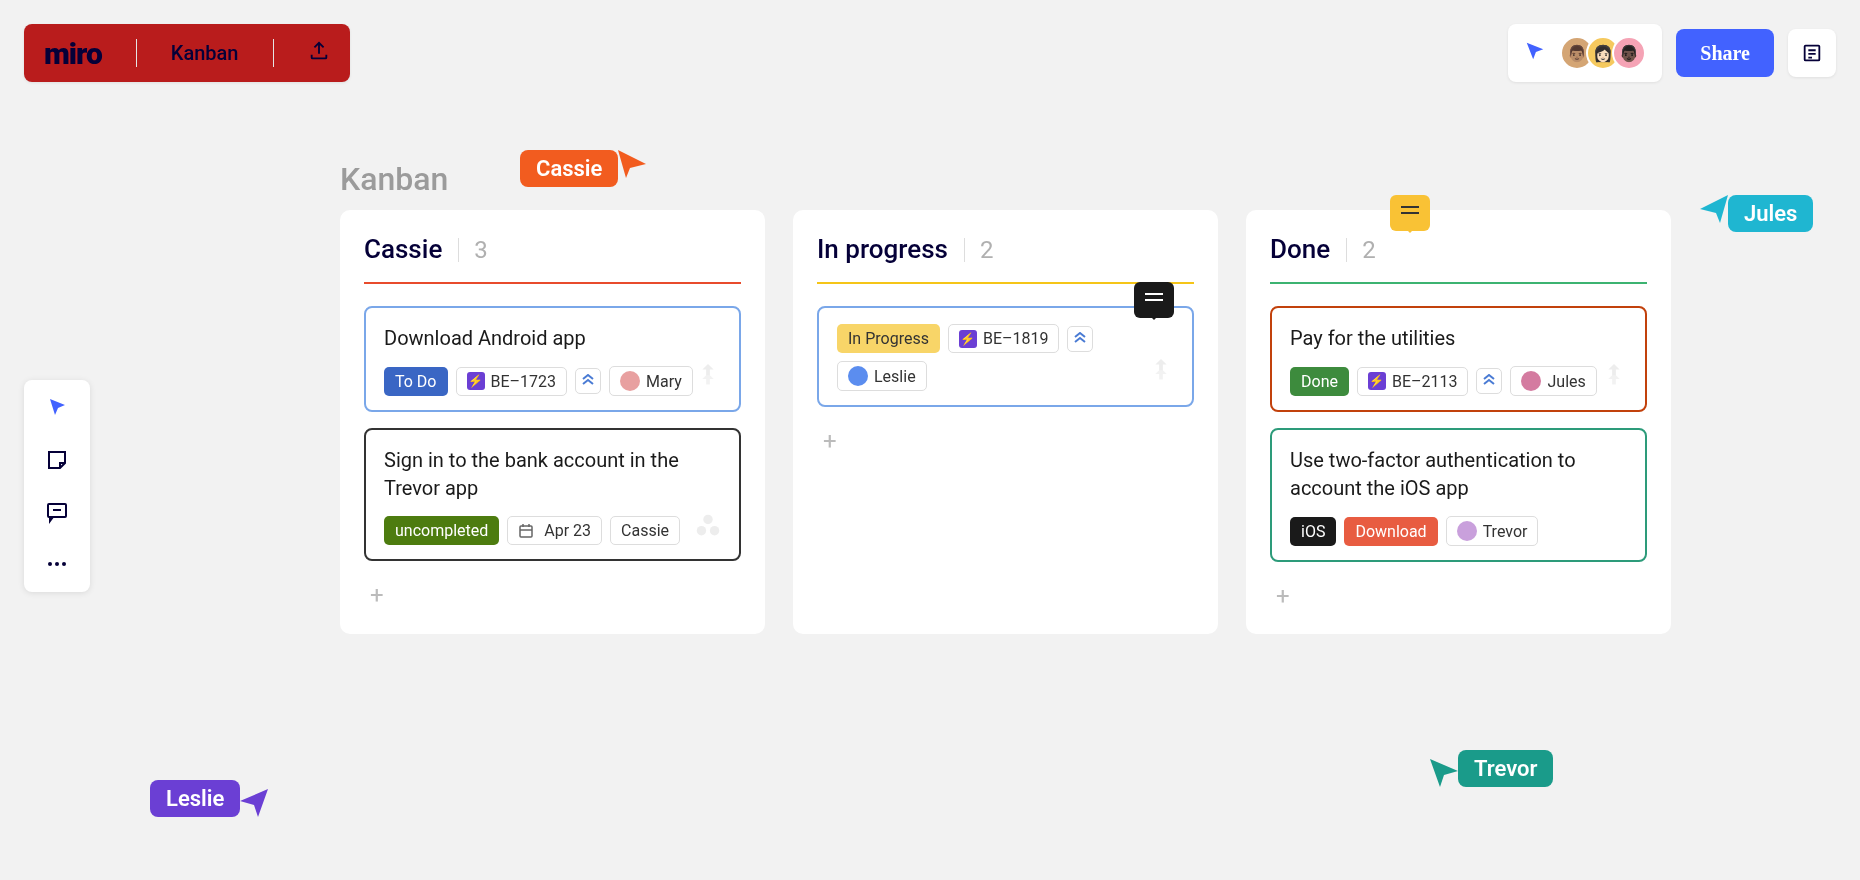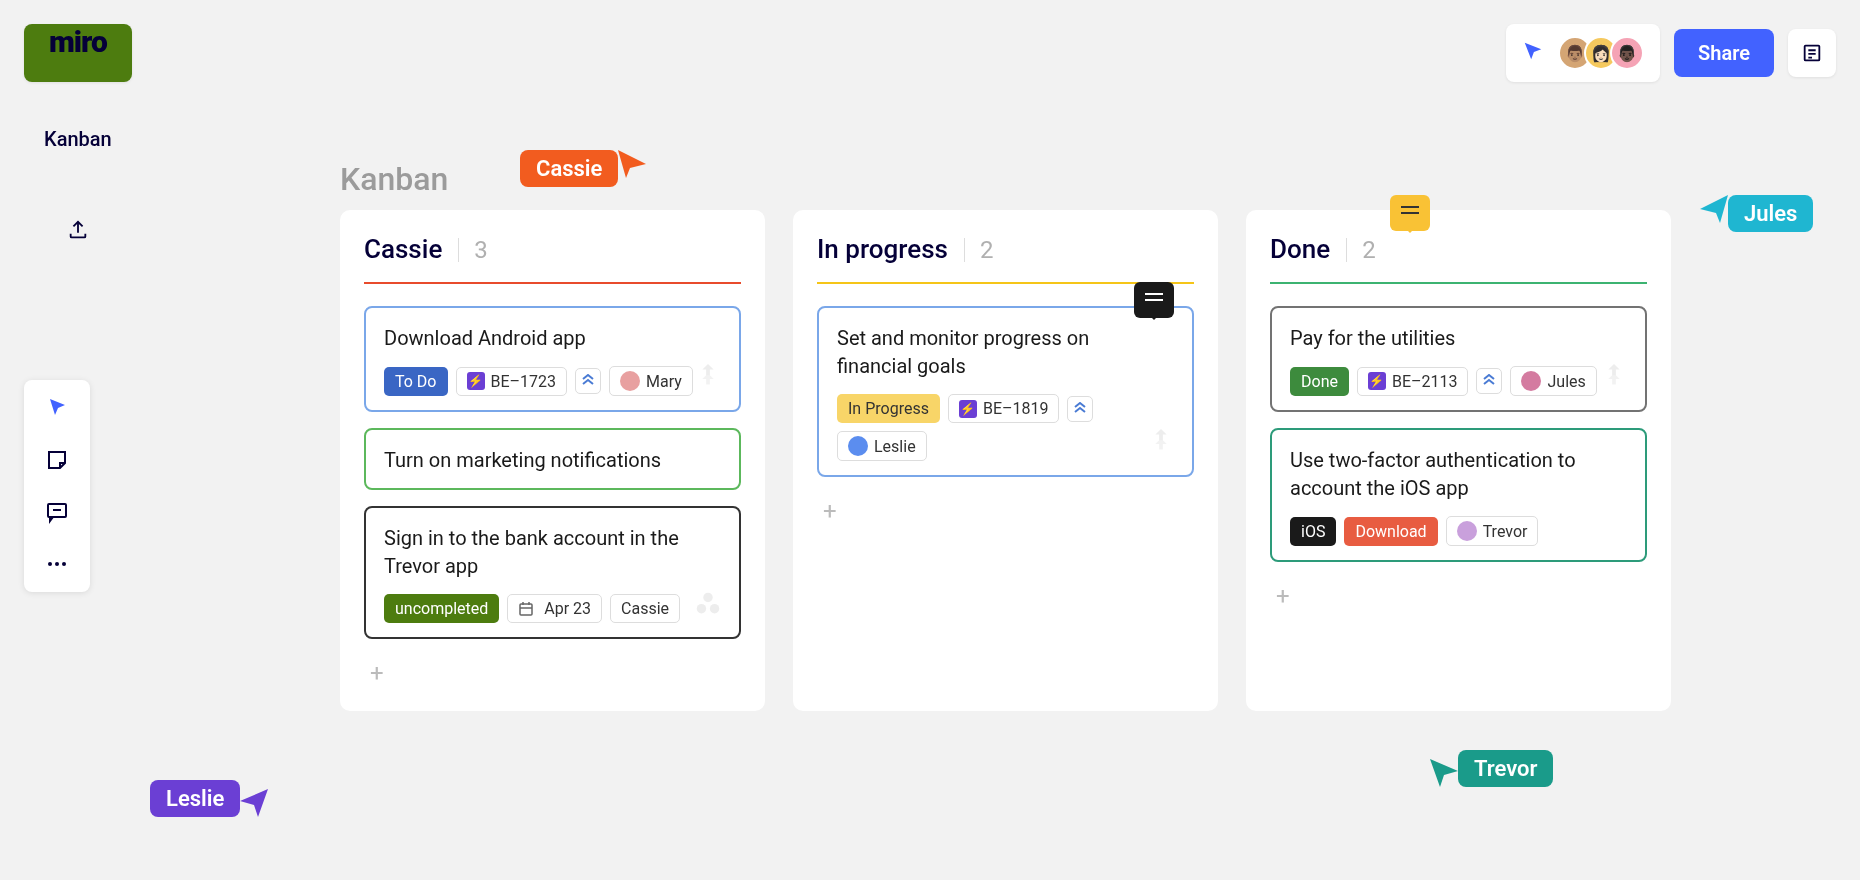--- a/index.html
+++ b/index.html
@@ -1,32 +1,32 @@
 <!DOCTYPE html>
 <html><head>
 <meta charset="utf-8">
 <style>
   * { box-sizing: border-box; margin: 0; padding: 0; font-family: -apple-system, BlinkMacSystemFont, "Segoe UI", Roboto, Helvetica, Arial, sans-serif; }
   body { background: #f2f2f2; width: 1860px; height: 880px; overflow: hidden; position: relative; border-radius: 24px; }
   
   
   .topbar { position: absolute; top: 24px; left: 24px; right: 24px; height: 58px; display: flex; justify-content: space-between; align-items: center; }
-  .topbar-left { background: #4d7c0f; border-radius: 8px; height: 58px; display: flex; align-items: center; padding: 0 20px; gap: 34px; box-shadow: 0 1px 3px rgba(0,0,0,0.08); flex-direction: column; }
+  .topbar-left { background: #b91c1c; border-radius: 8px; height: 58px; display: flex; align-items: center; padding: 0 20px; gap: 34px; box-shadow: 0 1px 3px rgba(0,0,0,0.08); }
   .logo { font-size: 30px; font-weight: 900; letter-spacing: -1px; color: #050038; }
   .divider { width: 1px; height: 28px; background: #e5e5e5; }
   .board-name { font-size: 20px; color: #050038; font-weight: 500; }
   .export-icon svg { width: 22px; height: 22px; }
   
   .topbar-right { display: flex; gap: 14px; align-items: center; }
   .collab-box { background: #fff; border-radius: 8px; height: 58px; display: flex; align-items: center; padding: 0 16px; gap: 14px; box-shadow: 0 1px 3px rgba(0,0,0,0.08); }
   .cursor-mode-icon svg { width: 22px; height: 22px; }
   .avatars { display: flex; }
   .avatar { width: 34px; height: 34px; border-radius: 50%; border: 2px solid #fff; margin-left: -8px; display: flex; align-items: center; justify-content: center; font-size: 16px; }
   .avatar:first-child { margin-left: 0; }
-  .share-btn { background: #4262ff; color: #fff; border: none; border-radius: 8px; height: 48px; padding: 6px 24px; font-size: 20px; font-weight: 600; cursor: pointer; }
+  .share-btn { background: #4262ff; color: #fff; border: none; border-radius: 8px; height: 48px; padding: 6px 24px; font-size: 20px; font-weight: 600; cursor: pointer; font-family: Liberation Serif, serif; }
   .activity-btn { background: #fff; border-radius: 8px; width: 48px; height: 48px; display: flex; align-items: center; justify-content: center; box-shadow: 0 1px 3px rgba(0,0,0,0.08); cursor: pointer; }
   .activity-btn svg { width: 22px; height: 22px; }
   
   
   .toolbar { position: absolute; left: 24px; top: 380px; width: 66px; background: #fff; border-radius: 8px; padding: 14px 0; display: flex; flex-direction: column; align-items: center; gap: 24px; box-shadow: 0 1px 6px rgba(0,0,0,0.1); }
   .tool { width: 28px; height: 28px; display: flex; align-items: center; justify-content: center; cursor: pointer; }
   .tool svg { width: 24px; height: 24px; }
   
   
   .canvas { position: absolute; left: 340px; top: 160px; }
@@ -159,23 +159,20 @@
                 <path d="M2 5l5-4 5 4"></path>
               </svg>
             </span>
             <span class="tag outline"><span class="mini-avatar" style="background:#e8a0a0"></span>Mary</span>
           </div>
           <span class="jira-icon"><svg viewBox="0 0 32 32" fill="#ccc">
               <path d="M16 2l6 6h-4v6h-4V8H10z"></path>
               <path d="M16 12l6 6h-4v6h-4v-6H10z" opacity="0.7"></path>
             </svg></span>
         </div>
-        <div class="card card-simple" style="border:2px solid #5cb85c">
-          <div class="card-title">Turn on marketing notifications</div>
-        </div>
         <div class="card " style="border:2px solid #333333">
           <div class="card-title">Sign in to the bank account in the Trevor app</div>
           <div class="tags">
             <span class="tag" style="background:#4d7c0f;color:#fff">uncompleted</span>
             <span class="tag outline"><svg viewBox="0 0 16 16" fill="none" stroke="#666" stroke-width="1.5" style="width:16px;height:16px;">
                 <rect x="2" y="3" width="12" height="11" rx="1"></rect>
                 <line x1="2" y1="7" x2="14" y2="7"></line>
                 <line x1="5" y1="1" x2="5" y2="4"></line>
                 <line x1="11" y1="1" x2="11" y2="4"></line>
               </svg>&nbsp;Apr 23</span>
@@ -192,21 +189,20 @@
       <div class="column">
         <div class="col-header">
     <span class="col-title">In progress</span>
     <span class="col-count">2</span>
   </div>
   <div class="col-rule" style="background:#f5c518"></div>
         <div class="card " style="border:2px solid #7aa7e9">
           <div class="comment-bubble" style="background:#1a1a1a;color:#fff;border-top-color:#1a1a1a;top:-26px;right:18px;">
             <span class="lines"></span>
           </div>
-          <div class="card-title">Set and monitor progress on financial goals</div>
           <div class="tags">
             <span class="tag" style="background:#f8d568;color:#333">In Progress</span>
             <span class="tag outline"><span class="lightning">⚡</span>BE–1819</span>
             <span class="priority-chip">
               <svg viewBox="0 0 14 14" fill="none" stroke="#4a7bd4" stroke-width="2">
                 <path d="M2 10l5-4 5 4"></path>
                 <path d="M2 5l5-4 5 4"></path>
               </svg>
             </span>
             <span class="tag outline"><span class="mini-avatar" style="background:#5b8def"></span>Leslie</span>
@@ -217,21 +213,21 @@
             </svg></span>
         </div>
         <div class="add-card">+</div>
       </div>
       <div class="column">
         <div class="col-header">
     <span class="col-title">Done</span>
     <span class="col-count">2</span>
   </div>
   <div class="col-rule" style="background:#3cb371"></div>
-        <div class="card " style="border:2px solid #737373">
+        <div class="card " style="border:2px solid #c2410c">
           <div class="card-title">Pay for the utilities</div>
           <div class="tags">
             <span class="tag" style="background:#3d8b3d;color:#fff">Done</span>
             <span class="tag outline"><span class="lightning">⚡</span>BE–2113</span>
             <span class="priority-chip">
               <svg viewBox="0 0 14 14" fill="none" stroke="#4a7bd4" stroke-width="2">
                 <path d="M2 10l5-4 5 4"></path>
                 <path d="M2 5l5-4 5 4"></path>
               </svg>
             </span>

